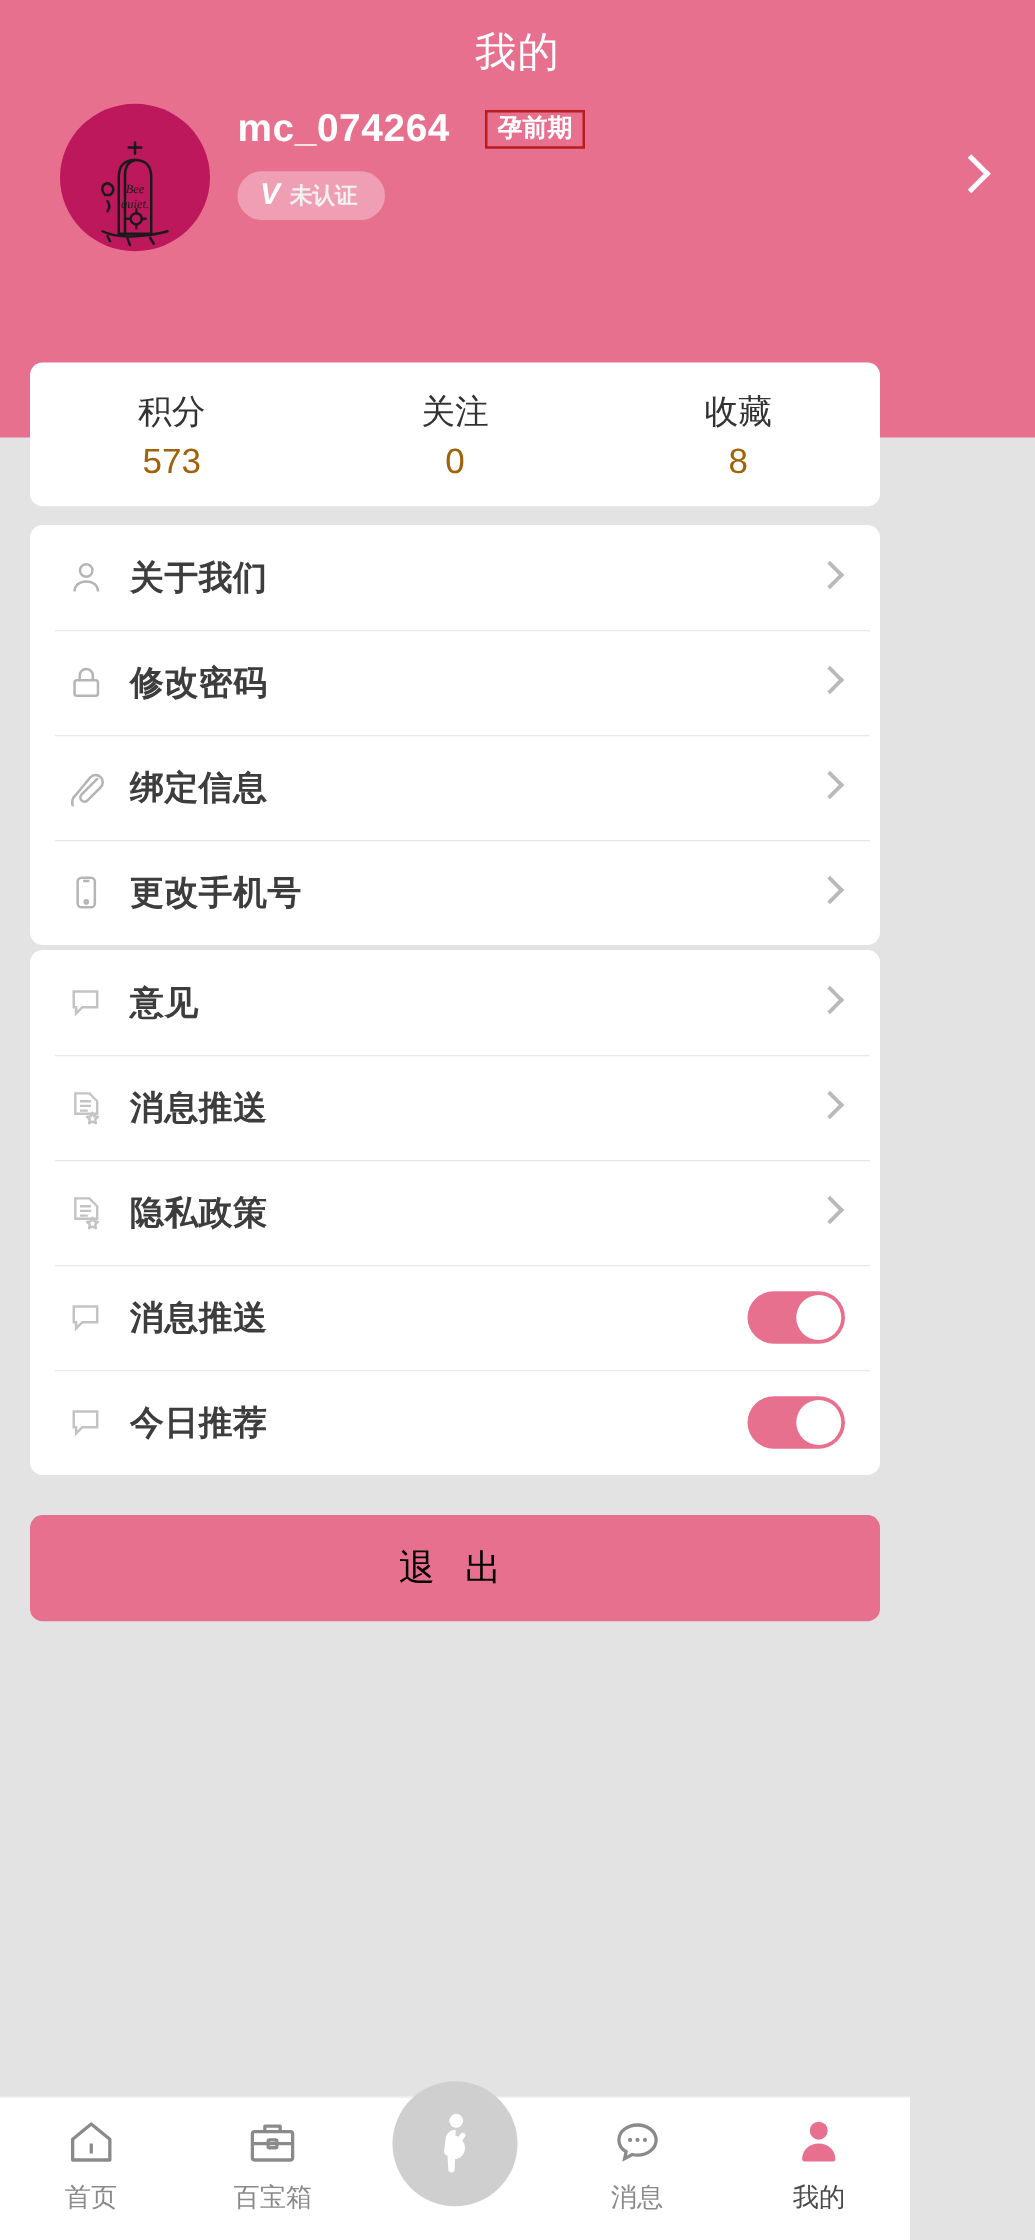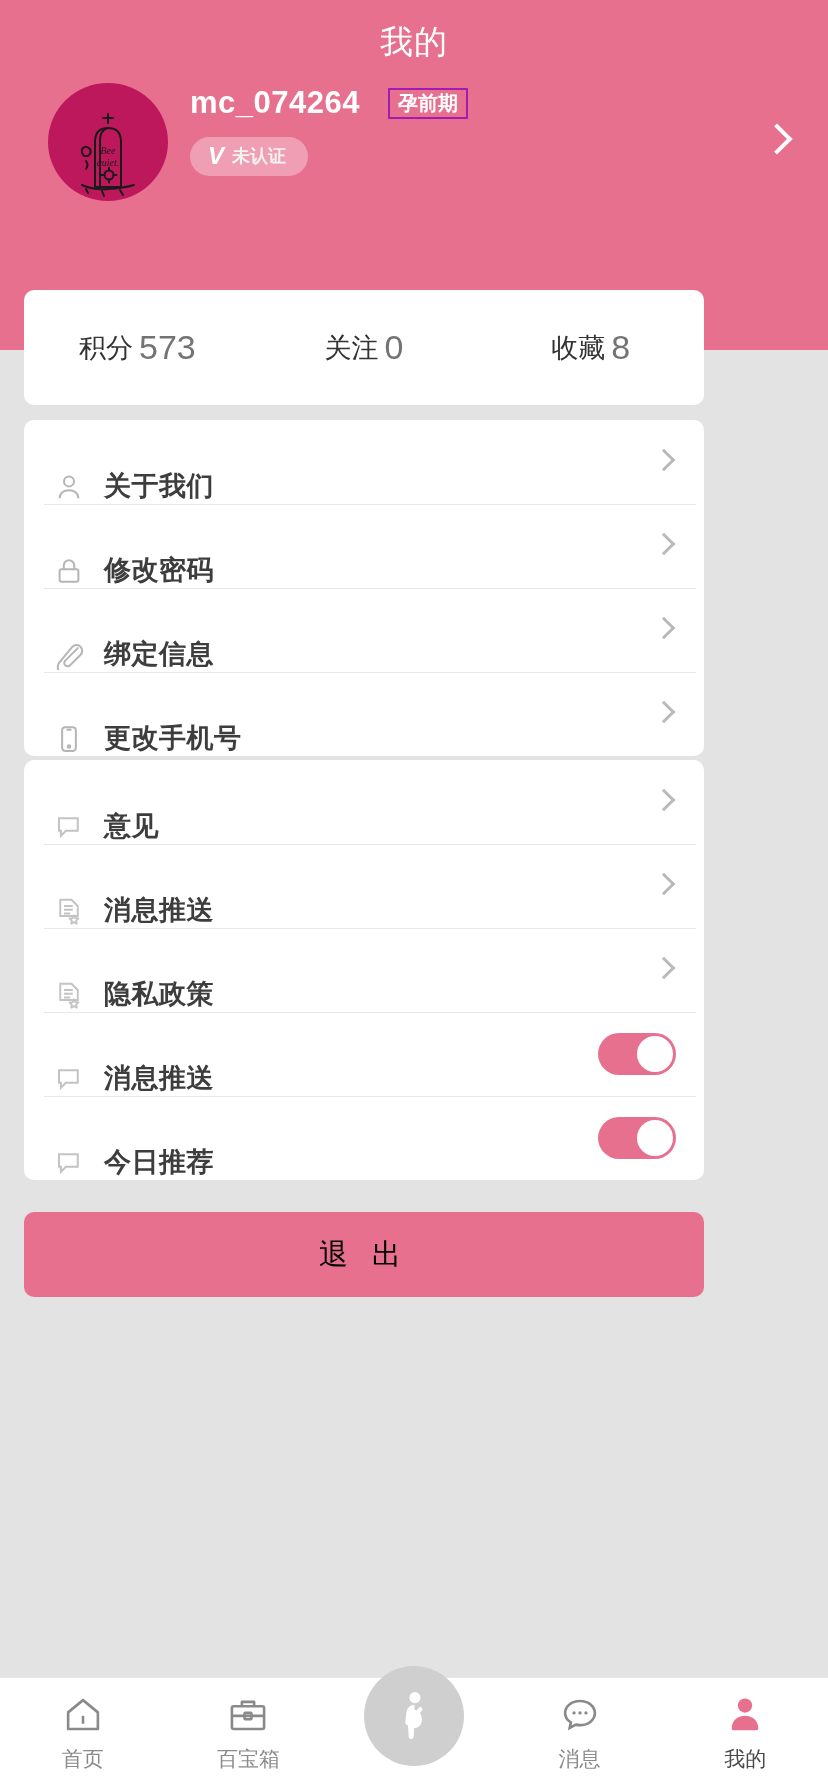--- a/index.html
+++ b/index.html
@@ -30,21 +30,21 @@
     background:#be185d; overflow:hidden;
     display:flex; align-items:flex-end; justify-content:center;
   }
   .avatar svg { display:block; }
   .profile-info { position:absolute; left:190px; top:2px; }
   .nameline { display:flex; align-items:center; gap:28px; }
   .username {
     color:#ffffff; font-size:31px; font-weight:700; letter-spacing:.5px;
   }
   .stage-badge {
-    border:2px solid #a21caf; color:#ffffff;
+    border:2px solid #b91c1c; color:#ffffff;
     font-size:20px; font-weight:700;
     padding:3px 8px 4px 8px; line-height:1;
     white-space:nowrap;
   }
   .verify-badge {
     margin-top:16px; display:inline-flex; align-items:center; gap:8px;
     background:rgba(255,255,255,0.32);
     border-radius:20px; padding:7px 22px 8px 18px;
   }
   .verify-badge .vmark {
@@ -61,32 +61,32 @@
     transform:rotate(45deg);
   }
 
   
   .card {
     position:absolute; left:24px; width:680px;
     background:#ffffff; border-radius:10px;
   }
   .stats-card { top:290px; height:115px; display:flex; }
   .stat {
-    flex:1; display:flex; 
+    flex:1; display:flex; flex-direction:column;
     align-items:center; justify-content:center; gap:6px;
   }
   .stat-label { font-size:27px; color:#333333; font-weight:400; }
-  .stat-value { font-size:34px; color:#737373; font-weight:400; }
+  .stat-value { font-size:28px; color:#a16207; font-weight:400; }
 
   .menu-card-1 { top:420px; }
   .menu-card-2 { top:760px; }
 
   .menu-row {
     position:relative; height:84px;
-    display:flex; align-items:flex-end;
+    display:flex; align-items:center;
     padding:0 16px 0 28px;
   }
   .menu-row + .menu-row::before {
     content:""; position:absolute; top:0; left:20px; right:8px;
     height:1px; background:#e8e8e8;
   }
   .menu-icon {
     width:34px; height:34px; flex:none;
     display:flex; align-items:center; justify-content:center;
     margin-right:18px;
@@ -117,23 +117,23 @@
   .logout {
     position:absolute; left:24px; top:1212px;
     width:680px; height:85px;
     background:#e8708f; border-radius:10px;
     color:#000000; font-size:29px; letter-spacing:8px;
     display:flex; align-items:center; justify-content:center;
   }
 
   
   .tabbar {
-    position:absolute; left:0; bottom:0; width:828px; height:115px;
+    position:absolute; left:0; bottom:0; width:728px; height:115px;
     background:#ffffff; border-top:1px solid #e6e6e6;
-    display:flex; align-items:center;
+    display:flex; align-items:flex-end;
   }
   .tab {
     flex:1; height:115px; padding-top:14px;
     display:flex; flex-direction:column; align-items:center; gap:7px;
   }
   .tab .ticon { height:46px; display:flex; align-items:center; justify-content:center; }
   .tab .tlabel { font-size:21px; color:#8a8a8a; }
   .tab.active .tlabel { color:#4a4a4a; }
   .tab.center { position:relative; }
   .center-bubble {

